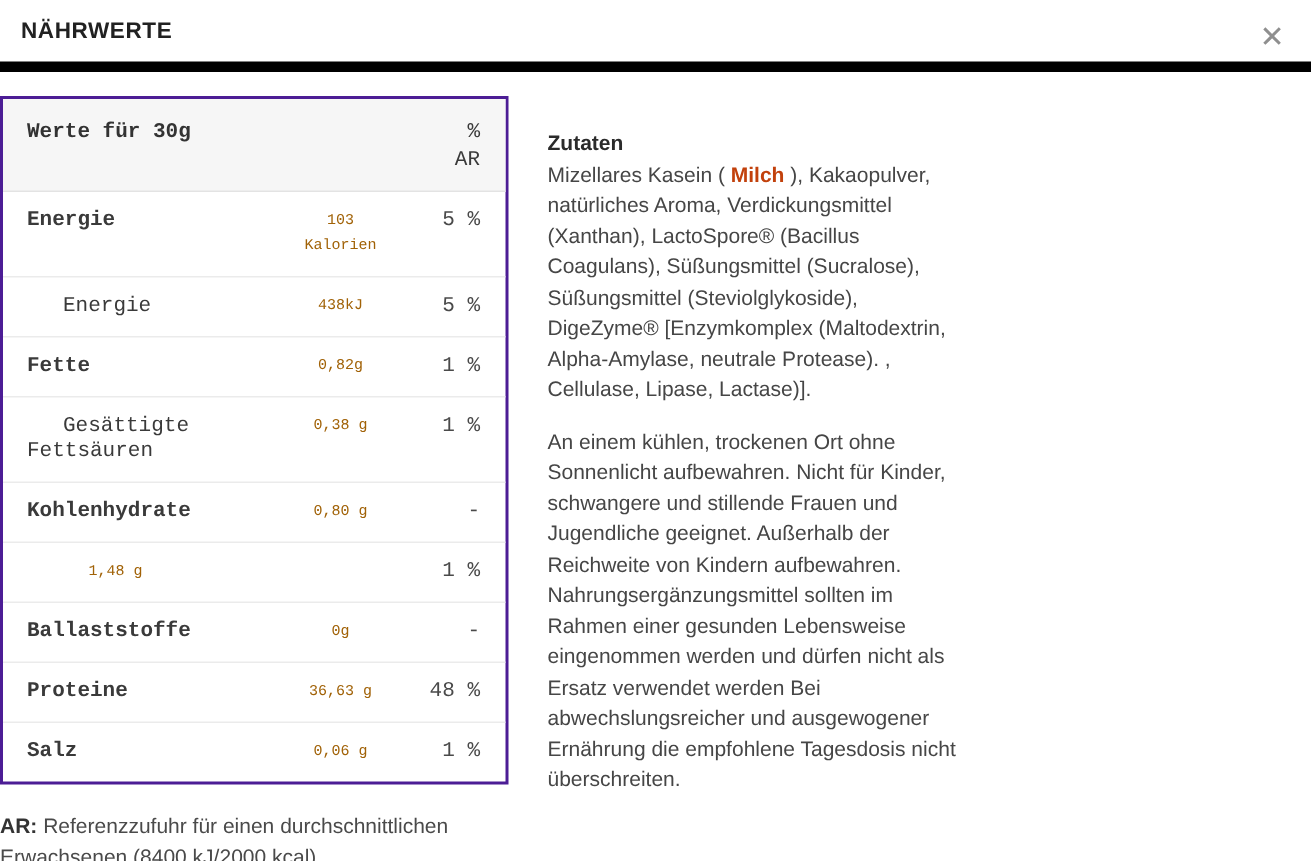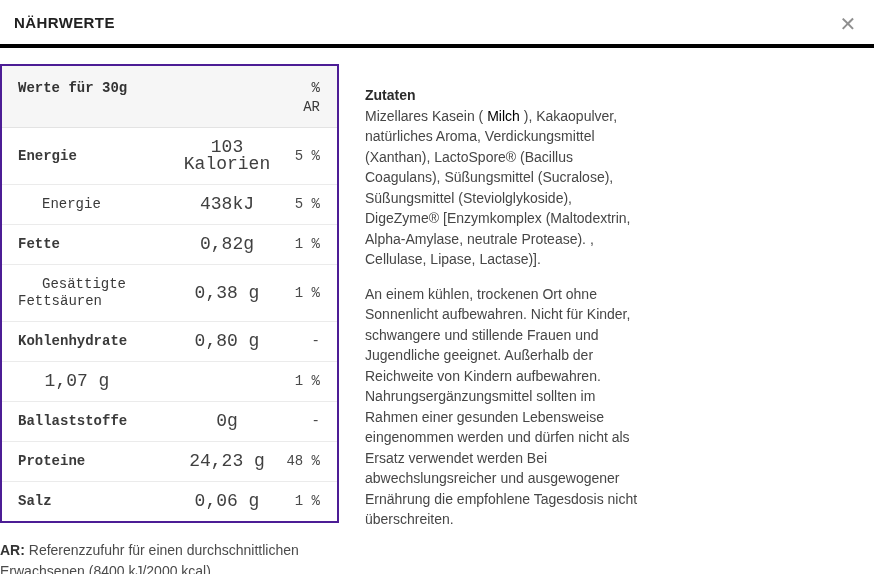--- a/index.html
+++ b/index.html
@@ -4,21 +4,21 @@
 <style>
   * { margin:0; padding:0; box-sizing:border-box; }
   html,body { background:#ffffff; }
   body {
     width:874px; height:574px; overflow:hidden; position:relative;
     font-family:"Liberation Sans","DejaVu Sans",sans-serif;
     color:#3c3c3c; -webkit-font-smoothing:antialiased;
   }
   .modal-header {
     height:48px; display:flex; align-items:center;
-    padding-left:14px; border-bottom:4px solid #000000; position:relative;
+    padding-left:14px; border-bottom:7px solid #000000; position:relative;
   }
   .modal-title { font-size:15px; font-weight:bold; letter-spacing:.4px; color:#212121; }
   .close-btn {
     position:absolute; right:6px; top:4px; width:40px; height:40px;
     background:none; border:none; cursor:pointer;
     display:flex; align-items:center; justify-content:center;
   }
   .close-glyph { font-size:20px; line-height:1; color:#8f8f8f; font-family:"DejaVu Sans",sans-serif; }
 
   .content { display:flex; align-items:flex-start; }
@@ -32,39 +32,39 @@
   
   .col-table { width:339px; flex-shrink:0; padding-top:16px; }
   .ntable { border:2px solid #4c1d95; background:#fff;font-family:Liberation Mono, monospace; }
   .t-header {
     background:#f6f6f6; display:flex; align-items:flex-start;
     padding:13px 17px 10px 16px; border-bottom:1px solid #e3e3e3;
   }
   .th-left { font-size:14px; font-weight:bold; color:#333; flex:1; line-height:19px; }
   .th-right { font-size:14px; color:#3a3a3a; text-align:right; white-space:pre-line; line-height:19px; }
   .t-row {
-    display:flex; align-items:center; padding:11px 17px 11px 16px;
+    display:flex; align-items:flex-start; padding:11px 17px 11px 16px;
   }
   .t-row + .t-row { border-top:1px solid #ebebeb; }
   .c-label { width:150px; font-size:14px; line-height:17px; color:#3a3a3a; }
   .c-label.bold { font-weight:bold; }
   .c-label.indent { text-indent:24px; }
-  .c-value { width:118px; text-align:center; font-size:18px; line-height:17px; color:#404040; white-space:pre-line; }
+  .c-value { width:118px; text-align:center; font-size:10px; line-height:17px; color:#a16207; white-space:pre-line; }
   .c-pct { flex:1; text-align:right; font-size:14px; line-height:17px; color:#4a4a4a; }
 
   .footnote { margin-top:17px; font-size:14px; line-height:21px; color:#4a4a4a; padding-right:4px; }
   .fn-bold { font-weight:bold; color:#333; }
 
   
   .col-right { width:274px; margin-left:26px; padding-top:20px; font-size:14px; line-height:20.5px; color:#464646; }
   .section { margin-top:14px; }
   .section:first-child { margin-top:0; }
   .sec-heading { font-weight:bold; color:#2b2b2b;margin-top:17px; }
   .sec-body { }
-  .b { font-weight:normal; color:#000000;margin-top:16px; }
+  .b { font-weight:bold; color:#c2410c;margin-top:16px; }
 </style>
 </head>
 <body>
 
 <div class="modal">
 
   <div class="modal-header">
     <div class="modal-title">NÄHRWERTE</div>
     <button class="close-btn">
       <span class="close-glyph">✕</span>
@@ -108,33 +108,33 @@
           <div class="c-pct">1 %</div>
         </div>
 
         <div class="t-row">
           <div class="c-label bold">Kohlenhydrate</div>
           <div class="c-value">0,80 g</div>
           <div class="c-pct">-</div>
         </div>
 
         <div class="t-row">
-          <div class="c-value">1,07 g</div>
+          <div class="c-value">1,48 g</div>
           <div class="c-pct">1 %</div>
         </div>
 
         <div class="t-row">
           <div class="c-label bold">Ballaststoffe</div>
           <div class="c-value">0g</div>
           <div class="c-pct">-</div>
         </div>
 
         <div class="t-row">
           <div class="c-label bold">Proteine</div>
-          <div class="c-value">24,23 g</div>
+          <div class="c-value">36,63 g</div>
           <div class="c-pct">48 %</div>
         </div>
 
         <div class="t-row">
           <div class="c-label bold">Salz</div>
           <div class="c-value">0,06 g</div>
           <div class="c-pct">1 %</div>
         </div>
 
       </div>

